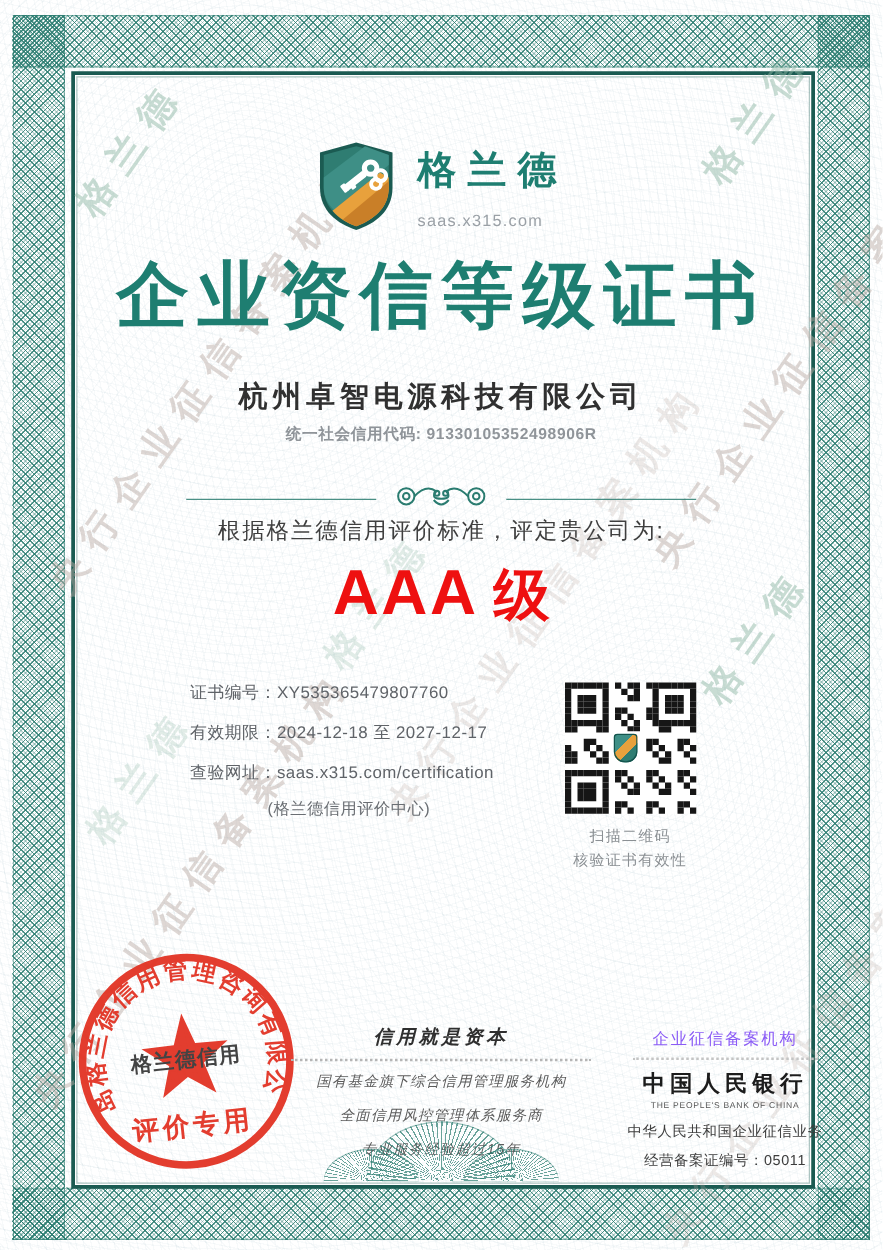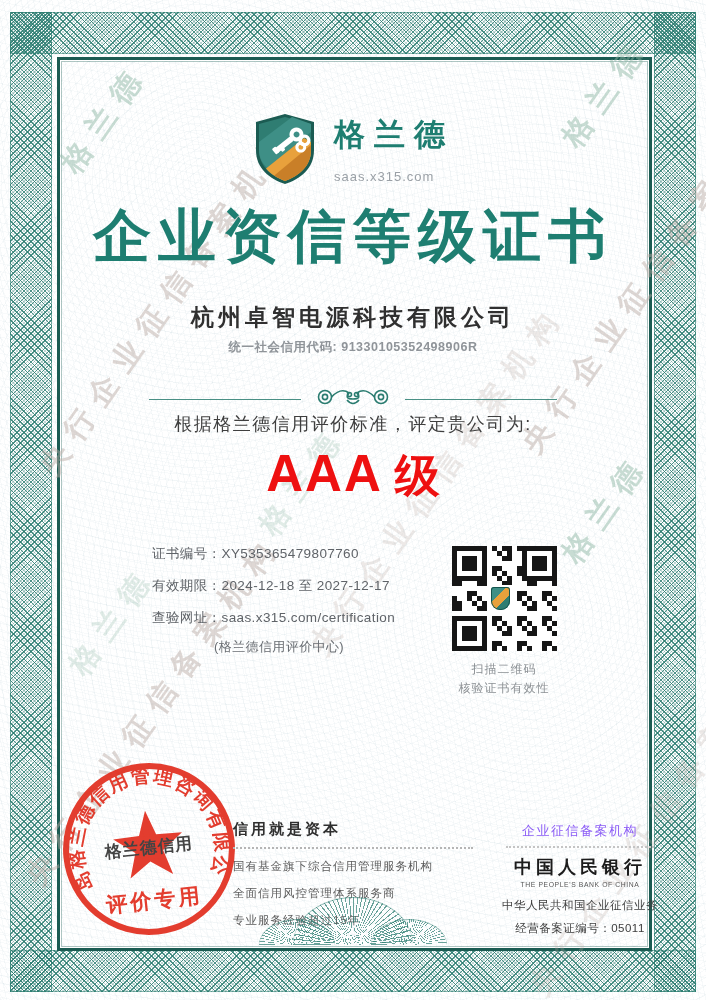--- a/index.html
+++ b/index.html
@@ -78,21 +78,21 @@
   .qr .on{background:#161616;}
   .qr-logo{position:absolute;left:41px;top:39px;width:23px;height:27px;background:#fff;
      display:flex;align-items:center;justify-content:center;}
   .qr-shield{width:19px;height:23px;border-radius:3px 3px 9px 9px;
      background:linear-gradient(135deg,#3E8F86 38%,#E8A13C 38% 62%,#2F7D72 62%);
      box-shadow:0 0 0 1px #14544d inset;}
   .qr-caption{margin-top:9px;font-size:12px;color:#8B9094;line-height:19px;letter-spacing:1px;}
   
   .seal{position:absolute;left:60px;top:760px;width:178px;height:178px;transform:rotate(-6deg);opacity:.95;}
   
-  .footer-center{position:absolute;left:233px;top:820px;width:240px;text-align:left;}
+  .footer-center{position:absolute;left:233px;top:820px;width:240px;text-align:center;font-style:italic;}
   .slogan{font-size:15px;font-weight:700;color:#2F2F2F;letter-spacing:3px;}
   .dotted{border-top:2px dotted #B5B5B5;margin:8px 0 4px;}
   .footer-lines div{font-size:11.5px;color:#5B5B5B;line-height:27px;letter-spacing:1px;}
   
   .fan{position:absolute;left:50%;transform:translateX(-50%);bottom:55px;width:180px;height:48px;pointer-events:none;}
   .hump{position:absolute;bottom:0;border-radius:50% 50% 0 0 / 100% 100% 0 0;
     background:repeating-conic-gradient(from -80deg at 50% 100%, rgba(42,124,112,.7) 0deg 1.3deg, transparent 1.3deg 5deg);
     box-shadow:inset 0 1px 0 rgba(42,124,112,.5);}
   .hump-mid{left:30px;width:120px;height:48px;}
   .hump-l{left:-4px;width:76px;height:26px;}

